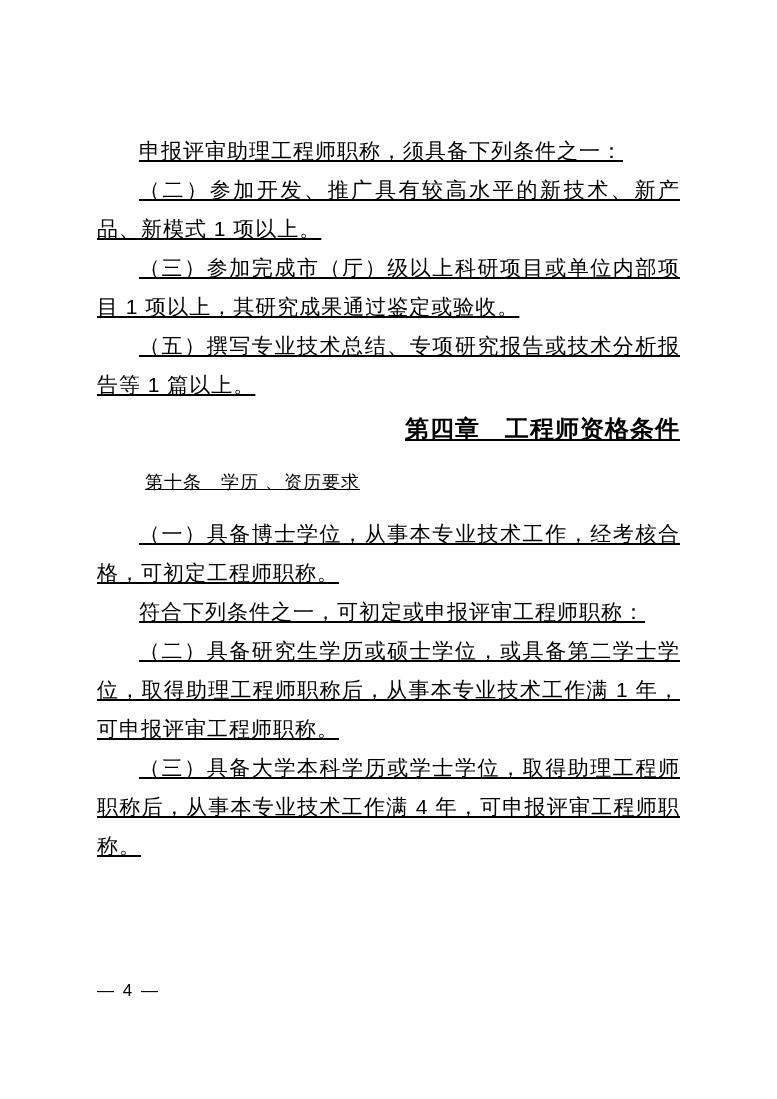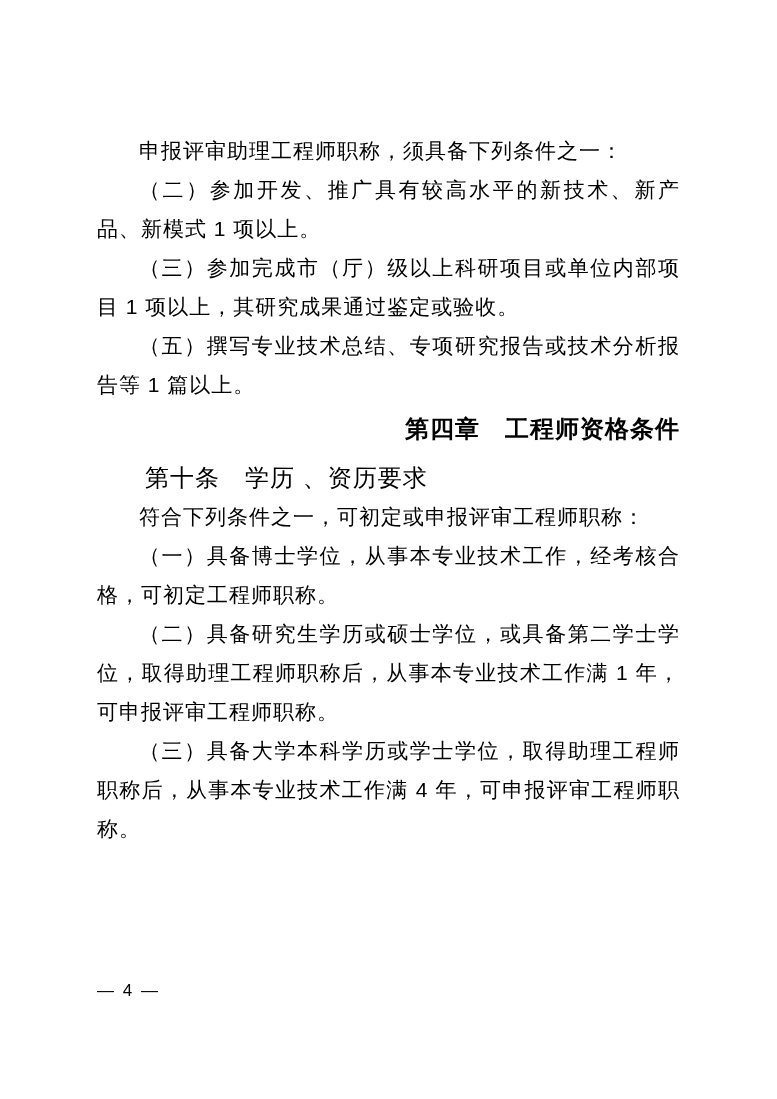--- a/index.html
+++ b/index.html
@@ -15,42 +15,43 @@
     color: #000000;
     font-family: "Liberation Sans", sans-serif;
     overflow: hidden;
     box-sizing: border-box;
   }
   .content {
     position: absolute;
     left: 97px;
     right: 97px;
     top: 131px;
+    text-decoration: underline;
   }
   .para {
     margin: 0;
     font-size: 21px;
     line-height: 39px;
     letter-spacing: 1px;
     text-align: justify;
     text-indent: 2em;
     word-break: break-all;
   }
   .chapter-heading {
     margin: 3px 0 7px 0;
     font-size: 24px;
     line-height: 44px;
     font-weight: bold;
     text-align: right;
     text-indent: 0;
     letter-spacing: 1px;
   }
   .article-title {
-    margin: 0;
-    font-size: 24px;
+    margin: 12px;
+    font-size: 18px;
     line-height: 39px;
     letter-spacing: 1px;
     text-indent: 2em;
   }
   .page-footer {
     position: absolute;
     left: 97px;
     top: 980px;
     font-size: 17px;
     line-height: 22px;
@@ -71,23 +72,23 @@
 
     <p class="para">（三）参加完成市（厅）级以上科研项目或单位内部项目 1 项以上，其研究成果通过鉴定或验收。</p>
 
 
     <p class="para">（五）撰写专业技术总结、专项研究报告或技术分析报告等 1 篇以上。</p>
 
     <h1 class="para chapter-heading">第四章　工程师资格条件</h1>
 
     <p class="article-title">第十条　学历 、资历要求</p>
 
+    <p class="para">（一）具备博士学位，从事本专业技术工作，经考核合格，可初定工程师职称。</p>
+
     <p class="para">符合下列条件之一，可初定或申报评审工程师职称：</p>
-
-    <p class="para">（一）具备博士学位，从事本专业技术工作，经考核合格，可初定工程师职称。</p>
 
     <p class="para">（二）具备研究生学历或硕士学位，或具备第二学士学位，取得助理工程师职称后，从事本专业技术工作满 1 年，可申报评审工程师职称。</p>
 
     <p class="para">（三）具备大学本科学历或学士学位，取得助理工程师职称后，从事本专业技术工作满 4 年，可申报评审工程师职称。</p>
 
   </div>
 
   <div class="page-footer">— 4 —</div>
 </div>
 

